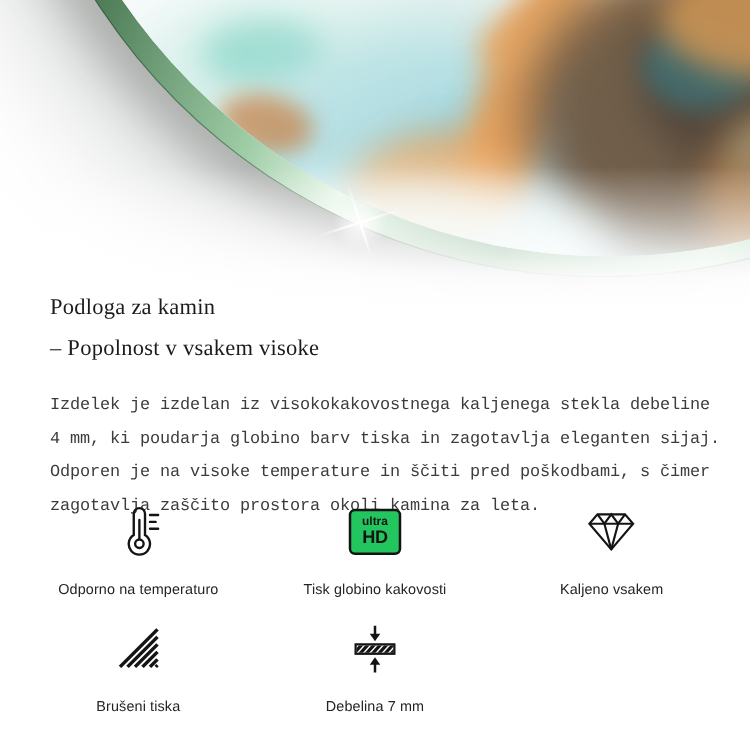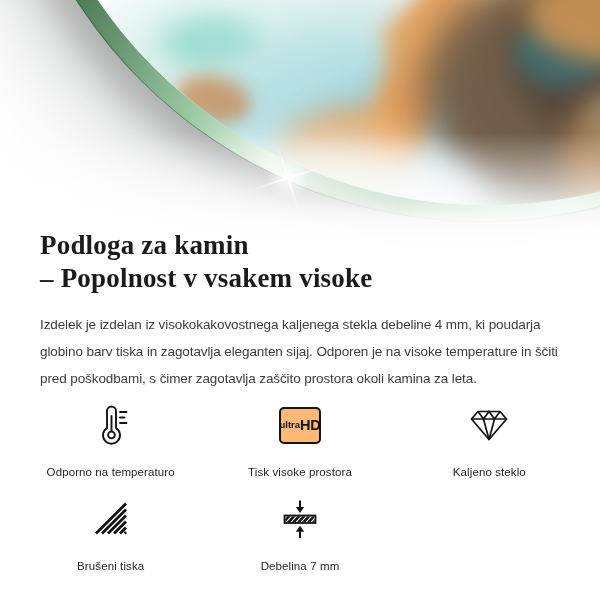--- a/index.html
+++ b/index.html
@@ -53,39 +53,39 @@
   }
   .sparkle::before,.sparkle::after{content:"";position:absolute;background:linear-gradient(90deg,
     rgba(255,255,255,0),rgba(255,255,255,.95) 40%,#fff 50%,rgba(255,255,255,.95) 60%,rgba(255,255,255,0));}
   .sparkle::before{left:-8px;right:-8px;top:50%;height:2px;transform:translateY(-50%);}
   .sparkle::after{top:-4px;bottom:-4px;left:50%;width:2px;transform:translateX(-50%);
     background:linear-gradient(180deg,rgba(255,255,255,0),rgba(255,255,255,.95) 40%,#fff 50%,
     rgba(255,255,255,.95) 60%,rgba(255,255,255,0));}
   
   .heading{
     position:absolute;left:40px;top:229px;margin:0;
-    font-family:"Liberation Serif",serif;font-weight:700;
-    font-size:27px;line-height:33px;color:#1b1b1b;letter-spacing:.2px;
+    font-family:"Liberation Serif",serif;font-weight:400;
+    font-size:18px;line-height:33px;color:#1b1b1b;letter-spacing:.2px;
   }
   .desc{
     position:absolute;left:40px;top:311px;width:540px;margin:0;
-    font-size:13.5px;line-height:27px;color:#3c3c3c;letter-spacing:-.1px;
+    font-size:13.5px;line-height:27px;color:#3c3c3c;letter-spacing:-.1px;font-family:Liberation Mono, monospace;
   }
   
   .features{
     position:absolute;left:16px;right:16px;top:400px;
     display:grid;grid-template-columns:repeat(3,1fr);row-gap:16px;
   }
   .cell{display:flex;flex-direction:column;align-items:center;}
   .iconbox{height:50px;display:flex;align-items:center;justify-content:center;}
   .flabel{margin-top:16px;font-size:11.5px;color:#242424;letter-spacing:.1px;white-space:nowrap;}
   .hdbox{
     width:38px;height:33px;border:2.4px solid #141414;border-radius:5px;
-    display:flex;flex-direction:row;align-items:center;justify-content:center;line-height:1;
-    background:#fdba74;
+    display:flex;flex-direction:column;align-items:center;justify-content:center;line-height:1;
+    background:#22c55e;
   }
   .hd-top{font-size:9.5px;font-weight:700;color:#141414;}
   .hd-bottom{font-size:14.5px;font-weight:700;color:#141414;letter-spacing:-.3px;margin-top:1px;}
   svg.fi{display:block;}
 </style>
 </head>
 <body>
 
 <div class="page">
 
@@ -141,37 +141,37 @@
       <div class="flabel">Odporno na temperaturo</div>
     </div>
 
     <div class="cell">
       <div class="iconbox">
         <div class="hdbox">
           <span class="hd-top">ultra</span>
           <span class="hd-bottom">HD</span>
         </div>
       </div>
-      <div class="flabel">Tisk visoke prostora</div>
+      <div class="flabel">Tisk globino kakovosti</div>
     </div>
 
 
     <div class="cell">
       <div class="iconbox">
         <svg class="fi" width="44" height="44" viewBox="0 0 44 44">
           <g fill="none" stroke="#141414" stroke-width="1.7" stroke-linejoin="miter">
             <polygon points="11,8.5 33,8.5 39.5,16 22,36.5 4.5,16"></polygon>
             <line x1="4.5" y1="16" x2="39.5" y2="16"></line>
             <polyline points="11,8.5 16.5,16 22,8.5 27.5,16 33,8.5"></polyline>
             <line x1="16.5" y1="16" x2="22" y2="36.5"></line>
             <line x1="27.5" y1="16" x2="22" y2="36.5"></line>
           </g>
         </svg>
       </div>
-      <div class="flabel">Kaljeno steklo</div>
+      <div class="flabel">Kaljeno vsakem</div>
     </div>
 
     <div class="cell">
       <div class="iconbox">
         <svg class="fi" width="44" height="44" viewBox="0 0 44 44">
           <g stroke="#141414" stroke-width="2.8" stroke-linecap="butt">
             <line x1="7" y1="36.5" x2="37" y2="6.5"></line>
             <line x1="13" y1="36.5" x2="37" y2="12.5"></line>
             <line x1="19" y1="36.5" x2="37" y2="18.5"></line>
             <line x1="25" y1="36.5" x2="37" y2="24.5"></line>

